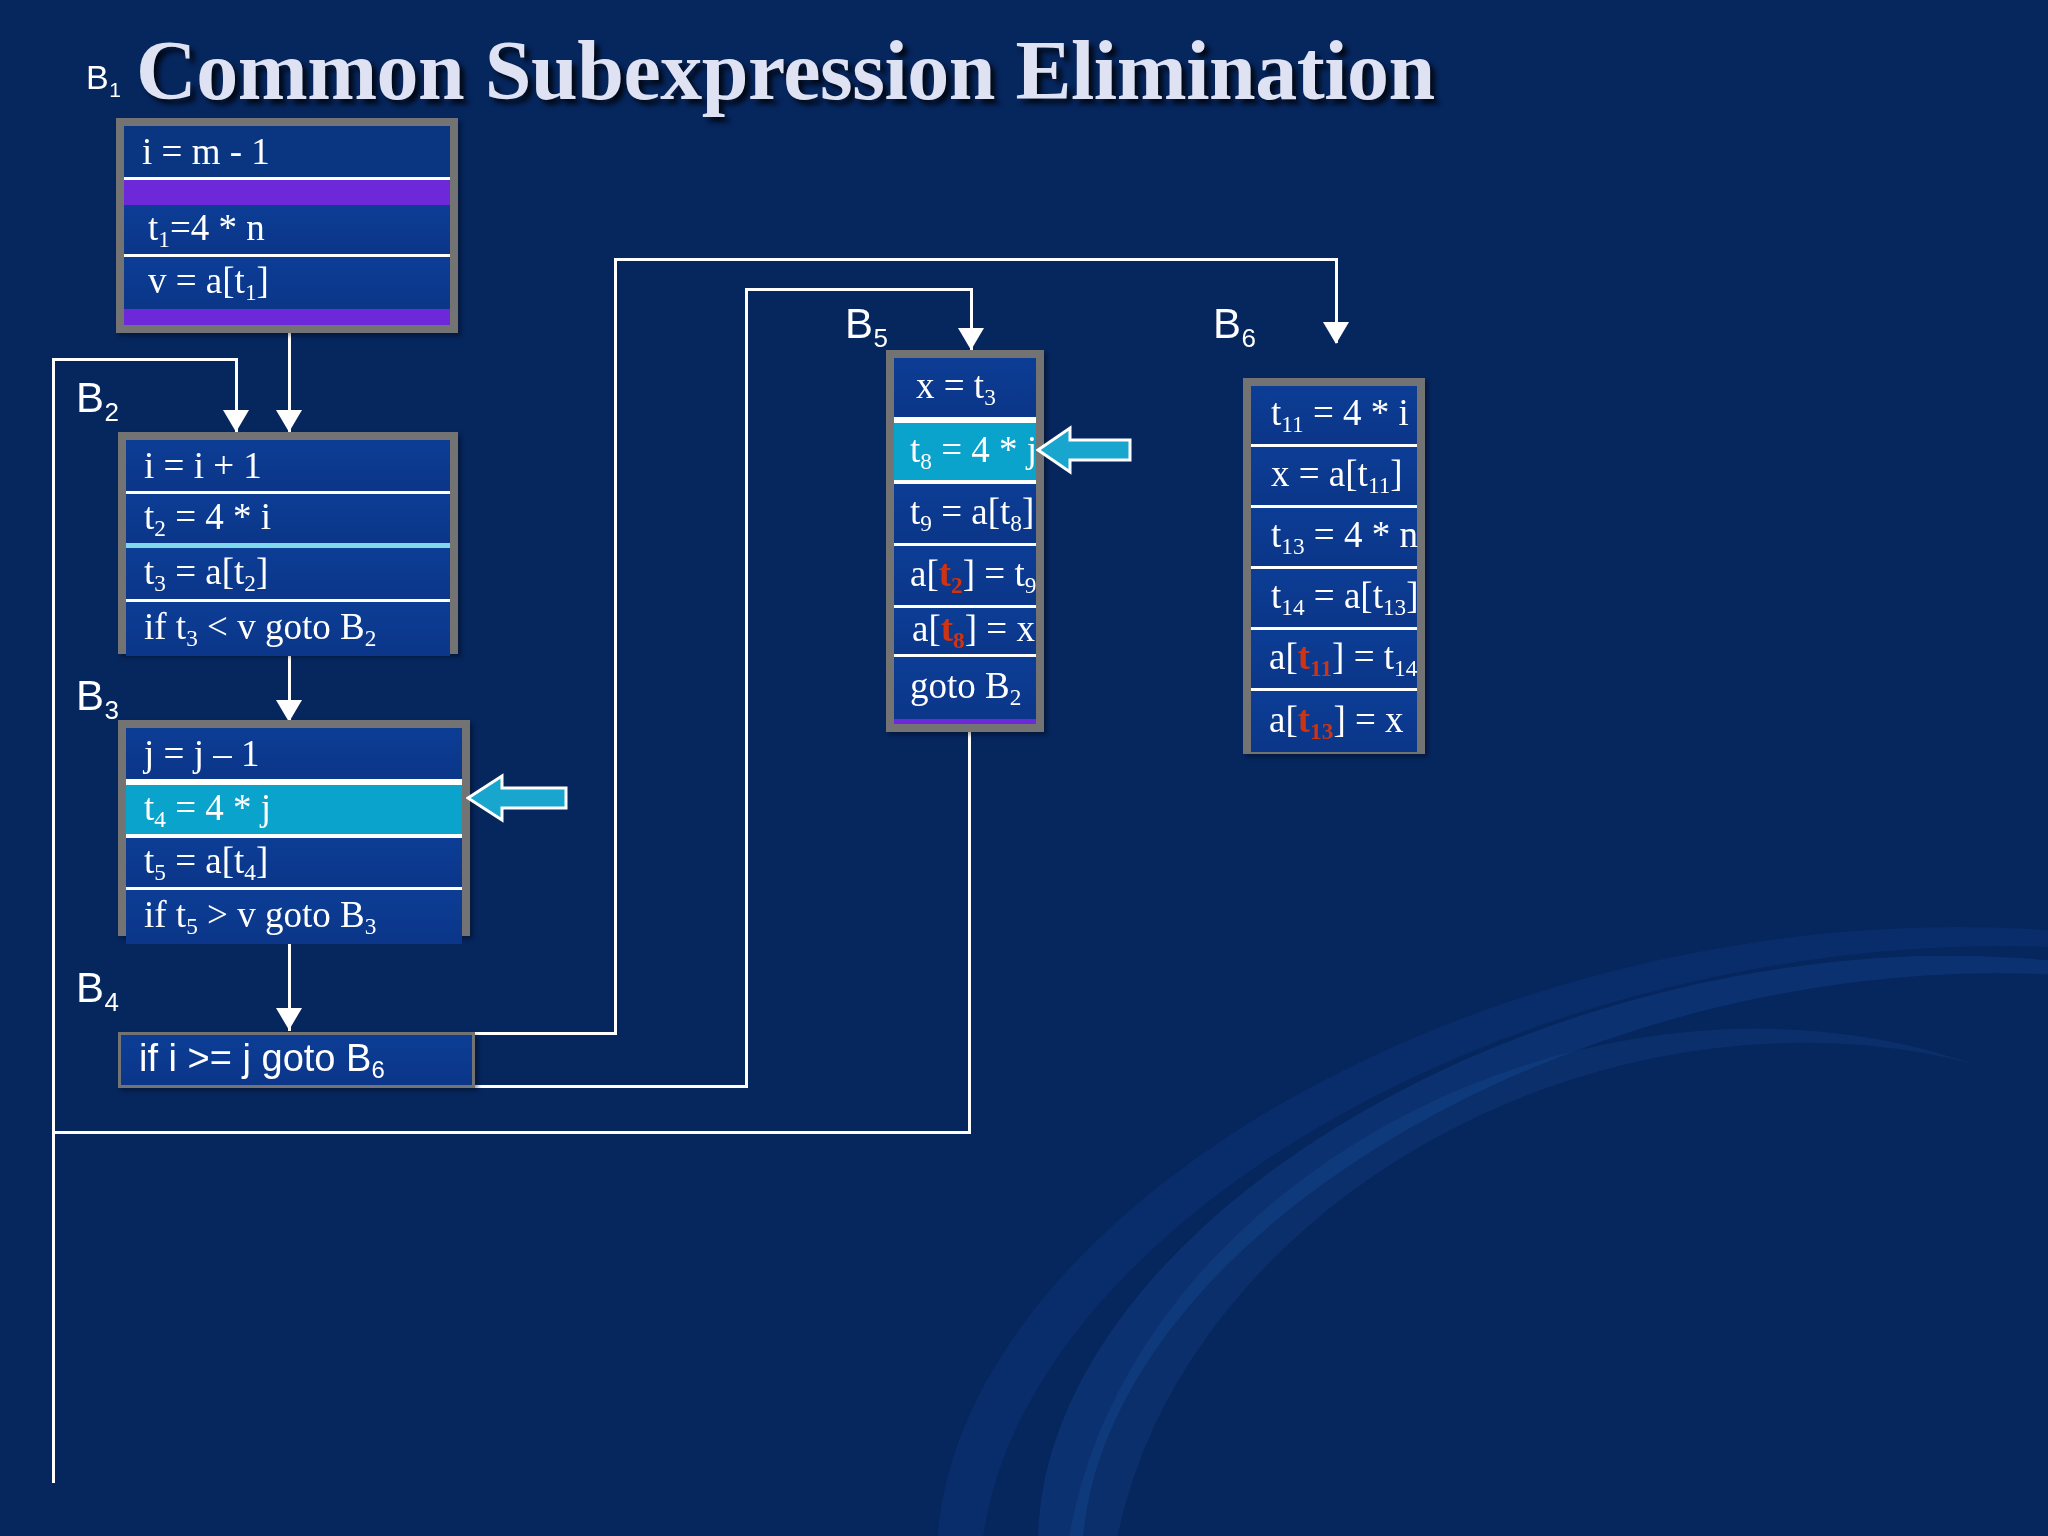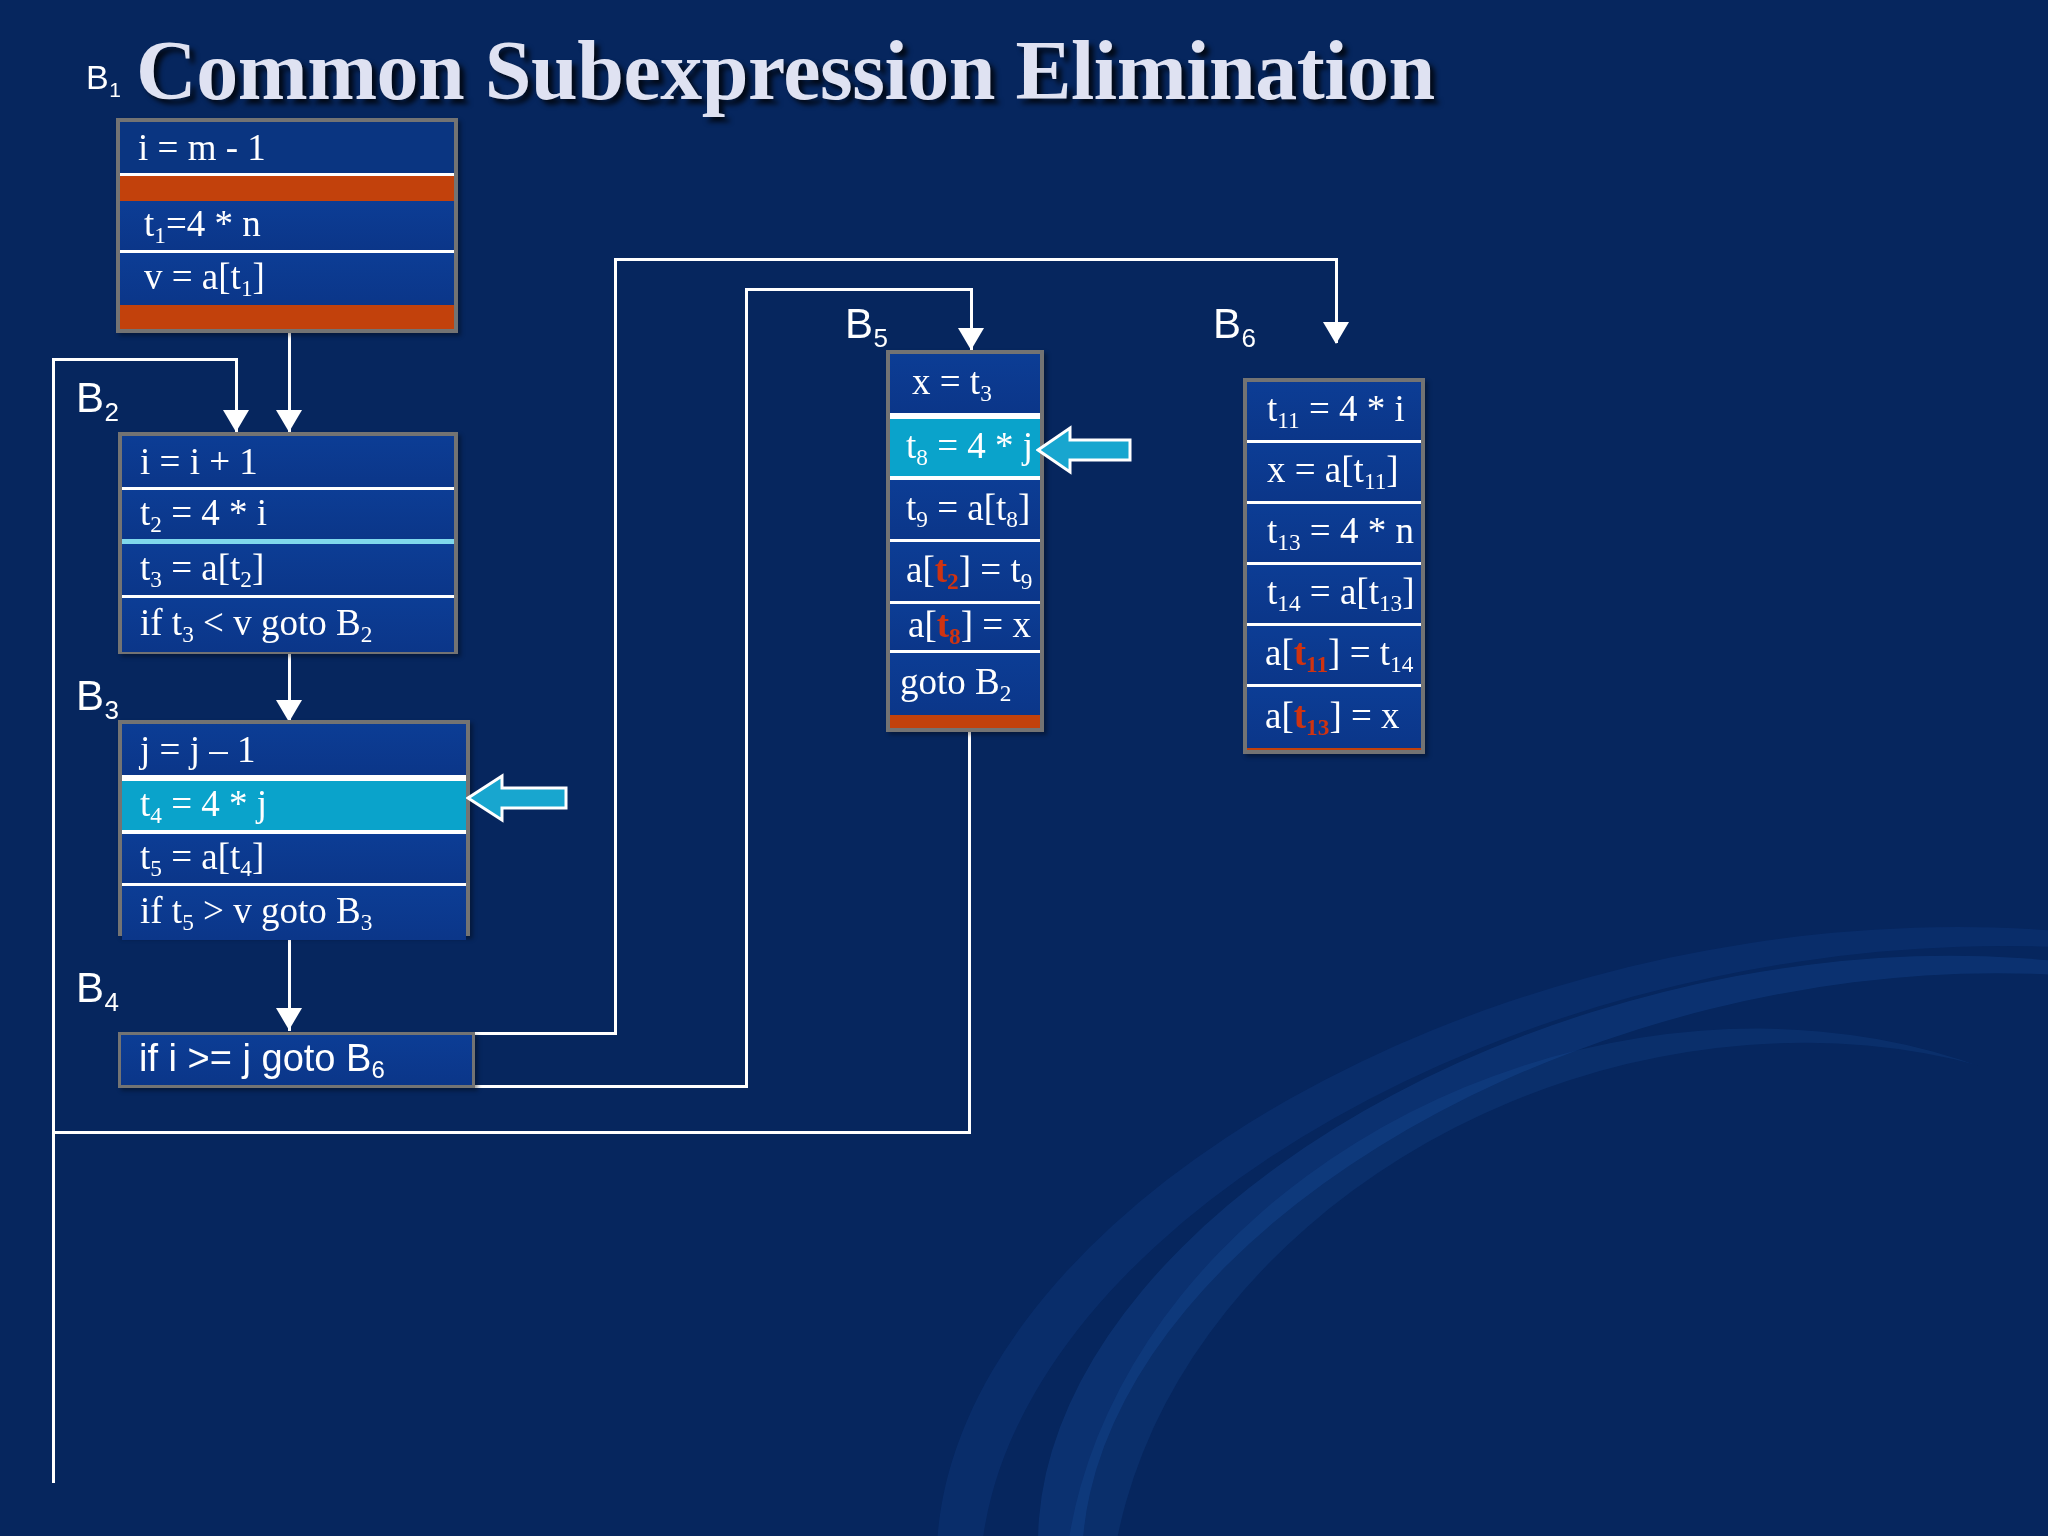--- a/index.html
+++ b/index.html
@@ -37,22 +37,22 @@
     position:absolute;left:58px;top:4px;
     font-family:"Liberation Serif",serif;
     font-size:84px;font-weight:700;color:#dfe2f2;letter-spacing:-0.5px;
     text-shadow:5px 5px 5px rgba(0,0,0,0.75);
     white-space:nowrap;
   }
 
   
   .block{
     position:absolute;
-    border:4px solid #737373;
-    background:#c2410c;
+    border:8px solid #737373;
+    background:#6d28d9;
     box-sizing:border-box;
     box-shadow:3px 3px 4px rgba(0,0,0,0.35);
   }
   .row{
     position:relative;
     border-bottom:3px solid #ffffff;
     color:#ffffff;
     display:flex;align-items:center;
     padding-left:18px;
     box-sizing:border-box;
@@ -215,21 +215,21 @@
     </div>
     <div class="row" style="height:62px;padding-left:16px;">
       <span class="txt"><span>t</span><sub>9</sub><span> = a[t</span><sub>8</sub><span>]</span></span>
     </div>
     <div class="row" style="height:62px;padding-left:16px;">
       <span class="txt"><span>a[</span><span class="red"><span>t</span><sub>2</sub></span><span>] = t</span><sub>9</sub></span>
     </div>
     <div class="row" style="height:49px;text-align:right;">
       <span class="txt"><span>a[</span><span class="red"><span>t</span><sub>8</sub></span><span>] = x</span></span>
     </div>
-    <div class="row" style="height:62px;padding-left:10px;">
+    <div class="row" style="height:62px;padding-left:16px;">
       <span class="txt"><span>goto B</span><sub>2</sub></span>
     </div>
   </div>
 
   <div class="callout" style="left:1036px;top:424px;width:96px;height:52px;">
     <svg width="96" height="52" viewBox="0 0 96 52">
       <polygon points="2,26 34,4 34,16 94,16 94,36 34,36 34,48" fill="#18a6cf" stroke="#ffffff" stroke-width="3" stroke-linejoin="miter"></polygon>
     </svg>
   </div>
 

